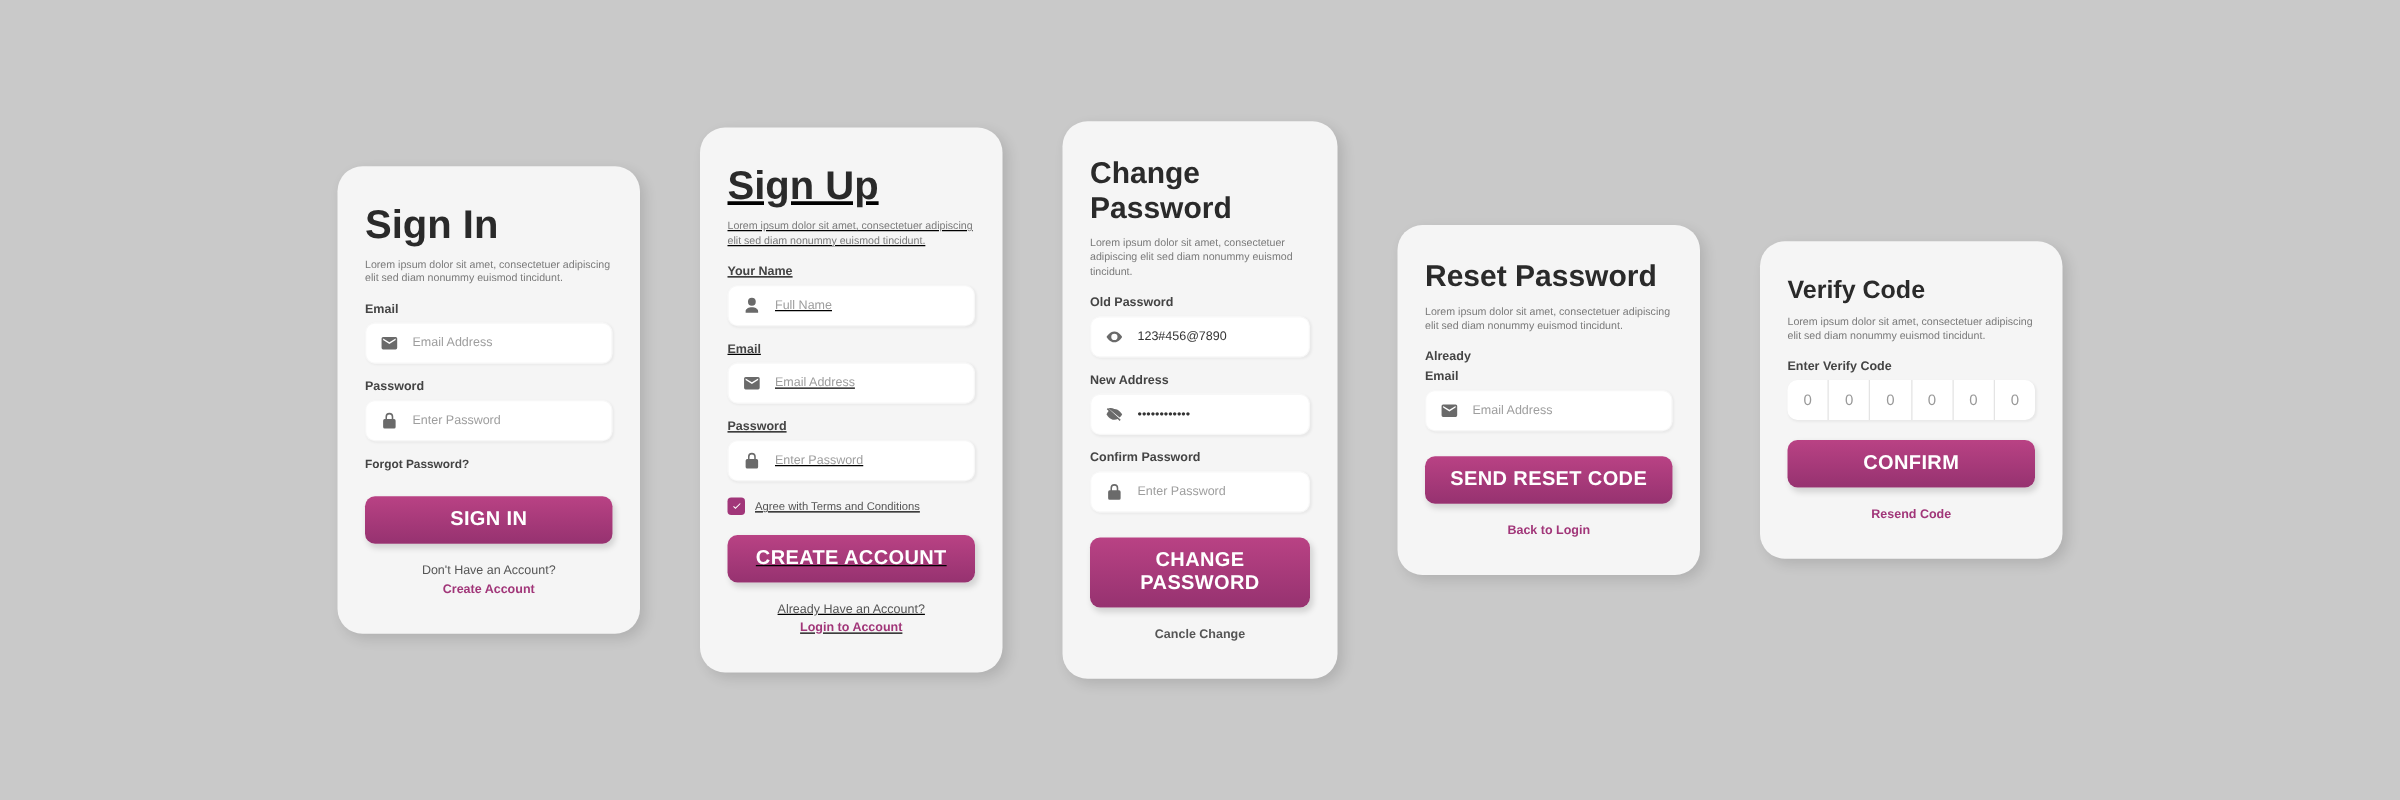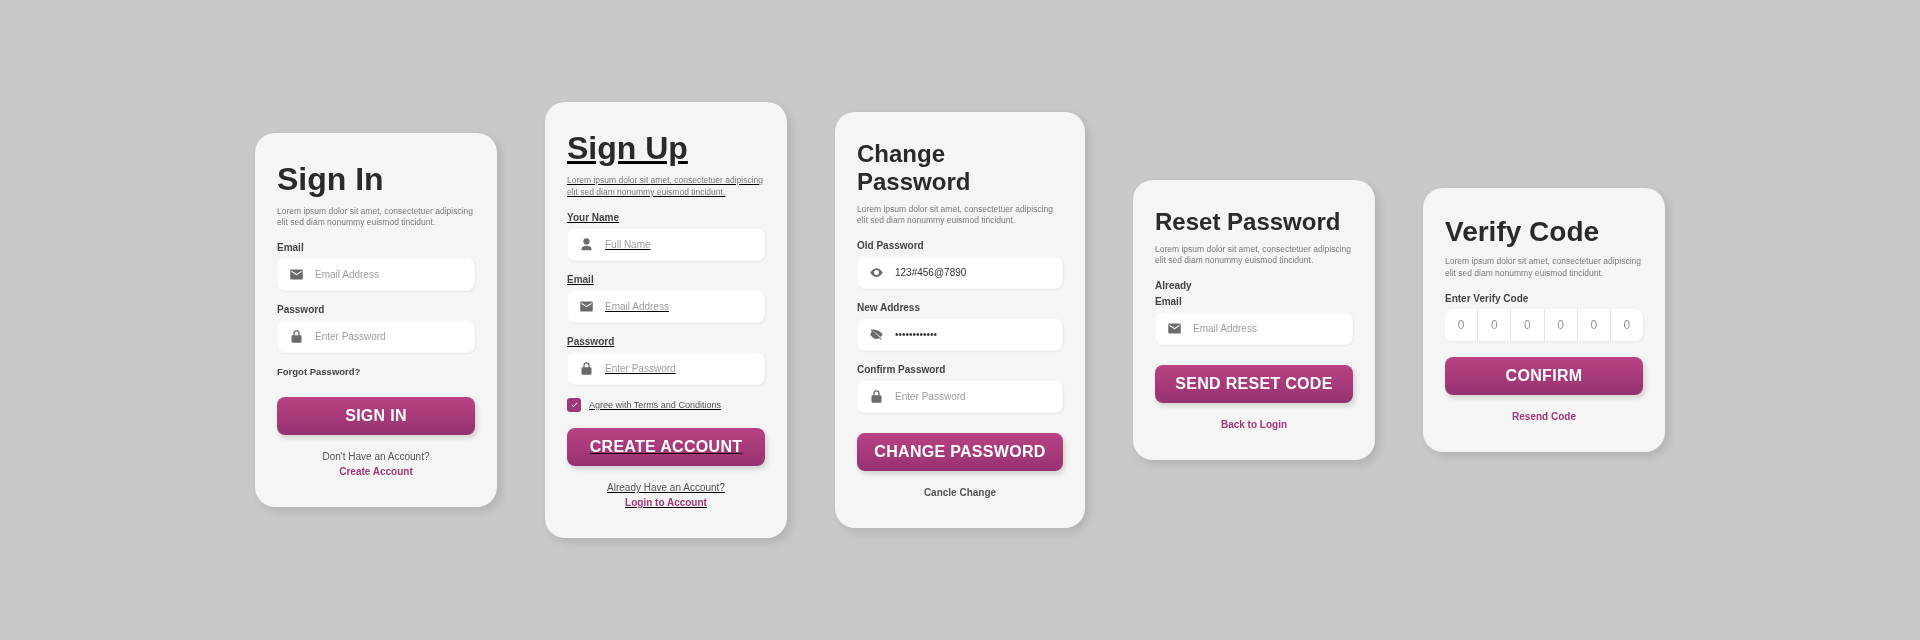--- a/index.html
+++ b/index.html
@@ -17,21 +17,21 @@
     .card {
       background: #f5f5f5;
       border-radius: 20px;
       padding: 28px 22px;
       box-shadow: 4px 4px 10px rgba(0,0,0,0.12);
       display: flex;
       flex-direction: column;
     }
     .card-signin { width: 242px; }
     .card-signup { width: 242px; text-decoration: underline; }
-    .card-change { width: 250px; }
+    .card-change { width: 220px; }
     .card-reset  { width: 242px; }
     .card-verify { width: 242px; }
     .title {
       font-size: 32px;
       font-weight: 800;
       color: #2a2a2a;
       margin-bottom: 8px;
     }
     .desc {
       font-size: 8.5px;
@@ -270,21 +270,21 @@
   </div>
 
   <button class="btn">SEND RESET CODE</button>
 
   <div class="small-center">
     <a class="link">Back to Login</a>
   </div>
 </div>
 
 <div class="card card-verify">
-  <div class="title" style="font-size:28px">Verify Code</div>
+  <div class="title" style="font-size:20px">Verify Code</div>
   <div class="desc">Lorem ipsum dolor sit amet, consectetuer adipiscing elit sed diam nonummy euismod tincidunt.</div>
 
   <div class="field-label">Enter Verify Code</div>
   <div class="otp-row">
     <div class="otp-cell">0</div>
     <div class="otp-cell">0</div>
     <div class="otp-cell">0</div>
     <div class="otp-cell">0</div>
     <div class="otp-cell">0</div>
     <div class="otp-cell">0</div>

